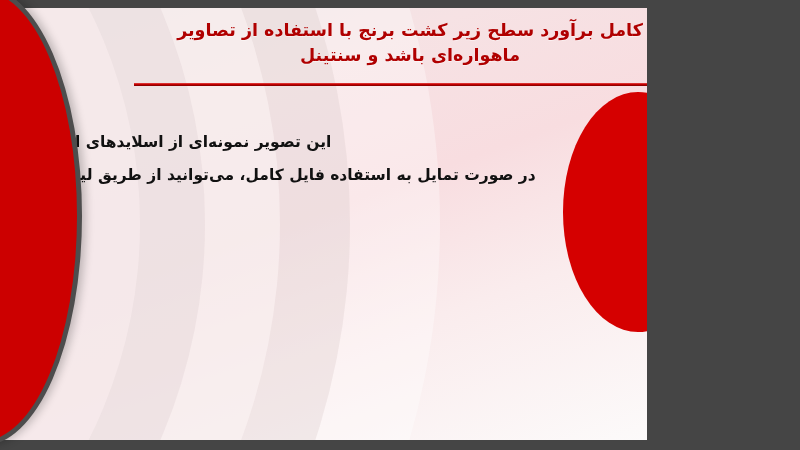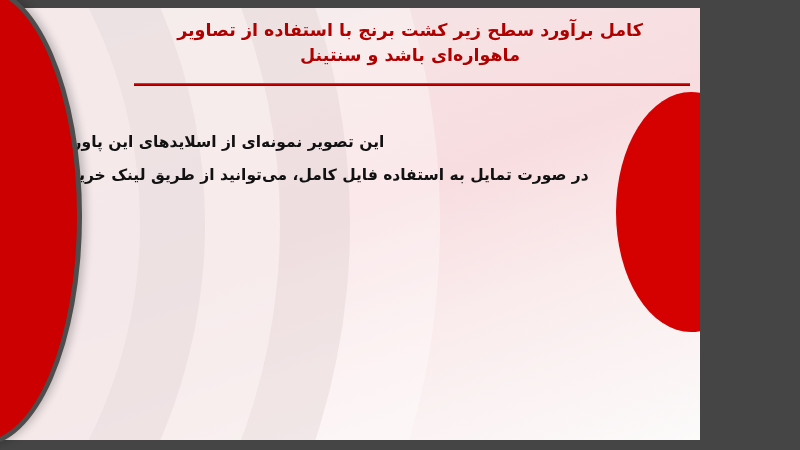--- a/index.html
+++ b/index.html
@@ -21,21 +21,21 @@
     height: 450px;
     background: #454545;
     overflow: hidden;
   }
 
   
   .canvas {
     position: absolute;
     left: 0;
     top: 8px;
-    width: 700px;
+    width: 647px;
     height: 432px;
     overflow: hidden;
     background: #fde047;
   }
 
   
   .arcs {
     position: absolute;
     inset: 0;
     overflow: hidden;

